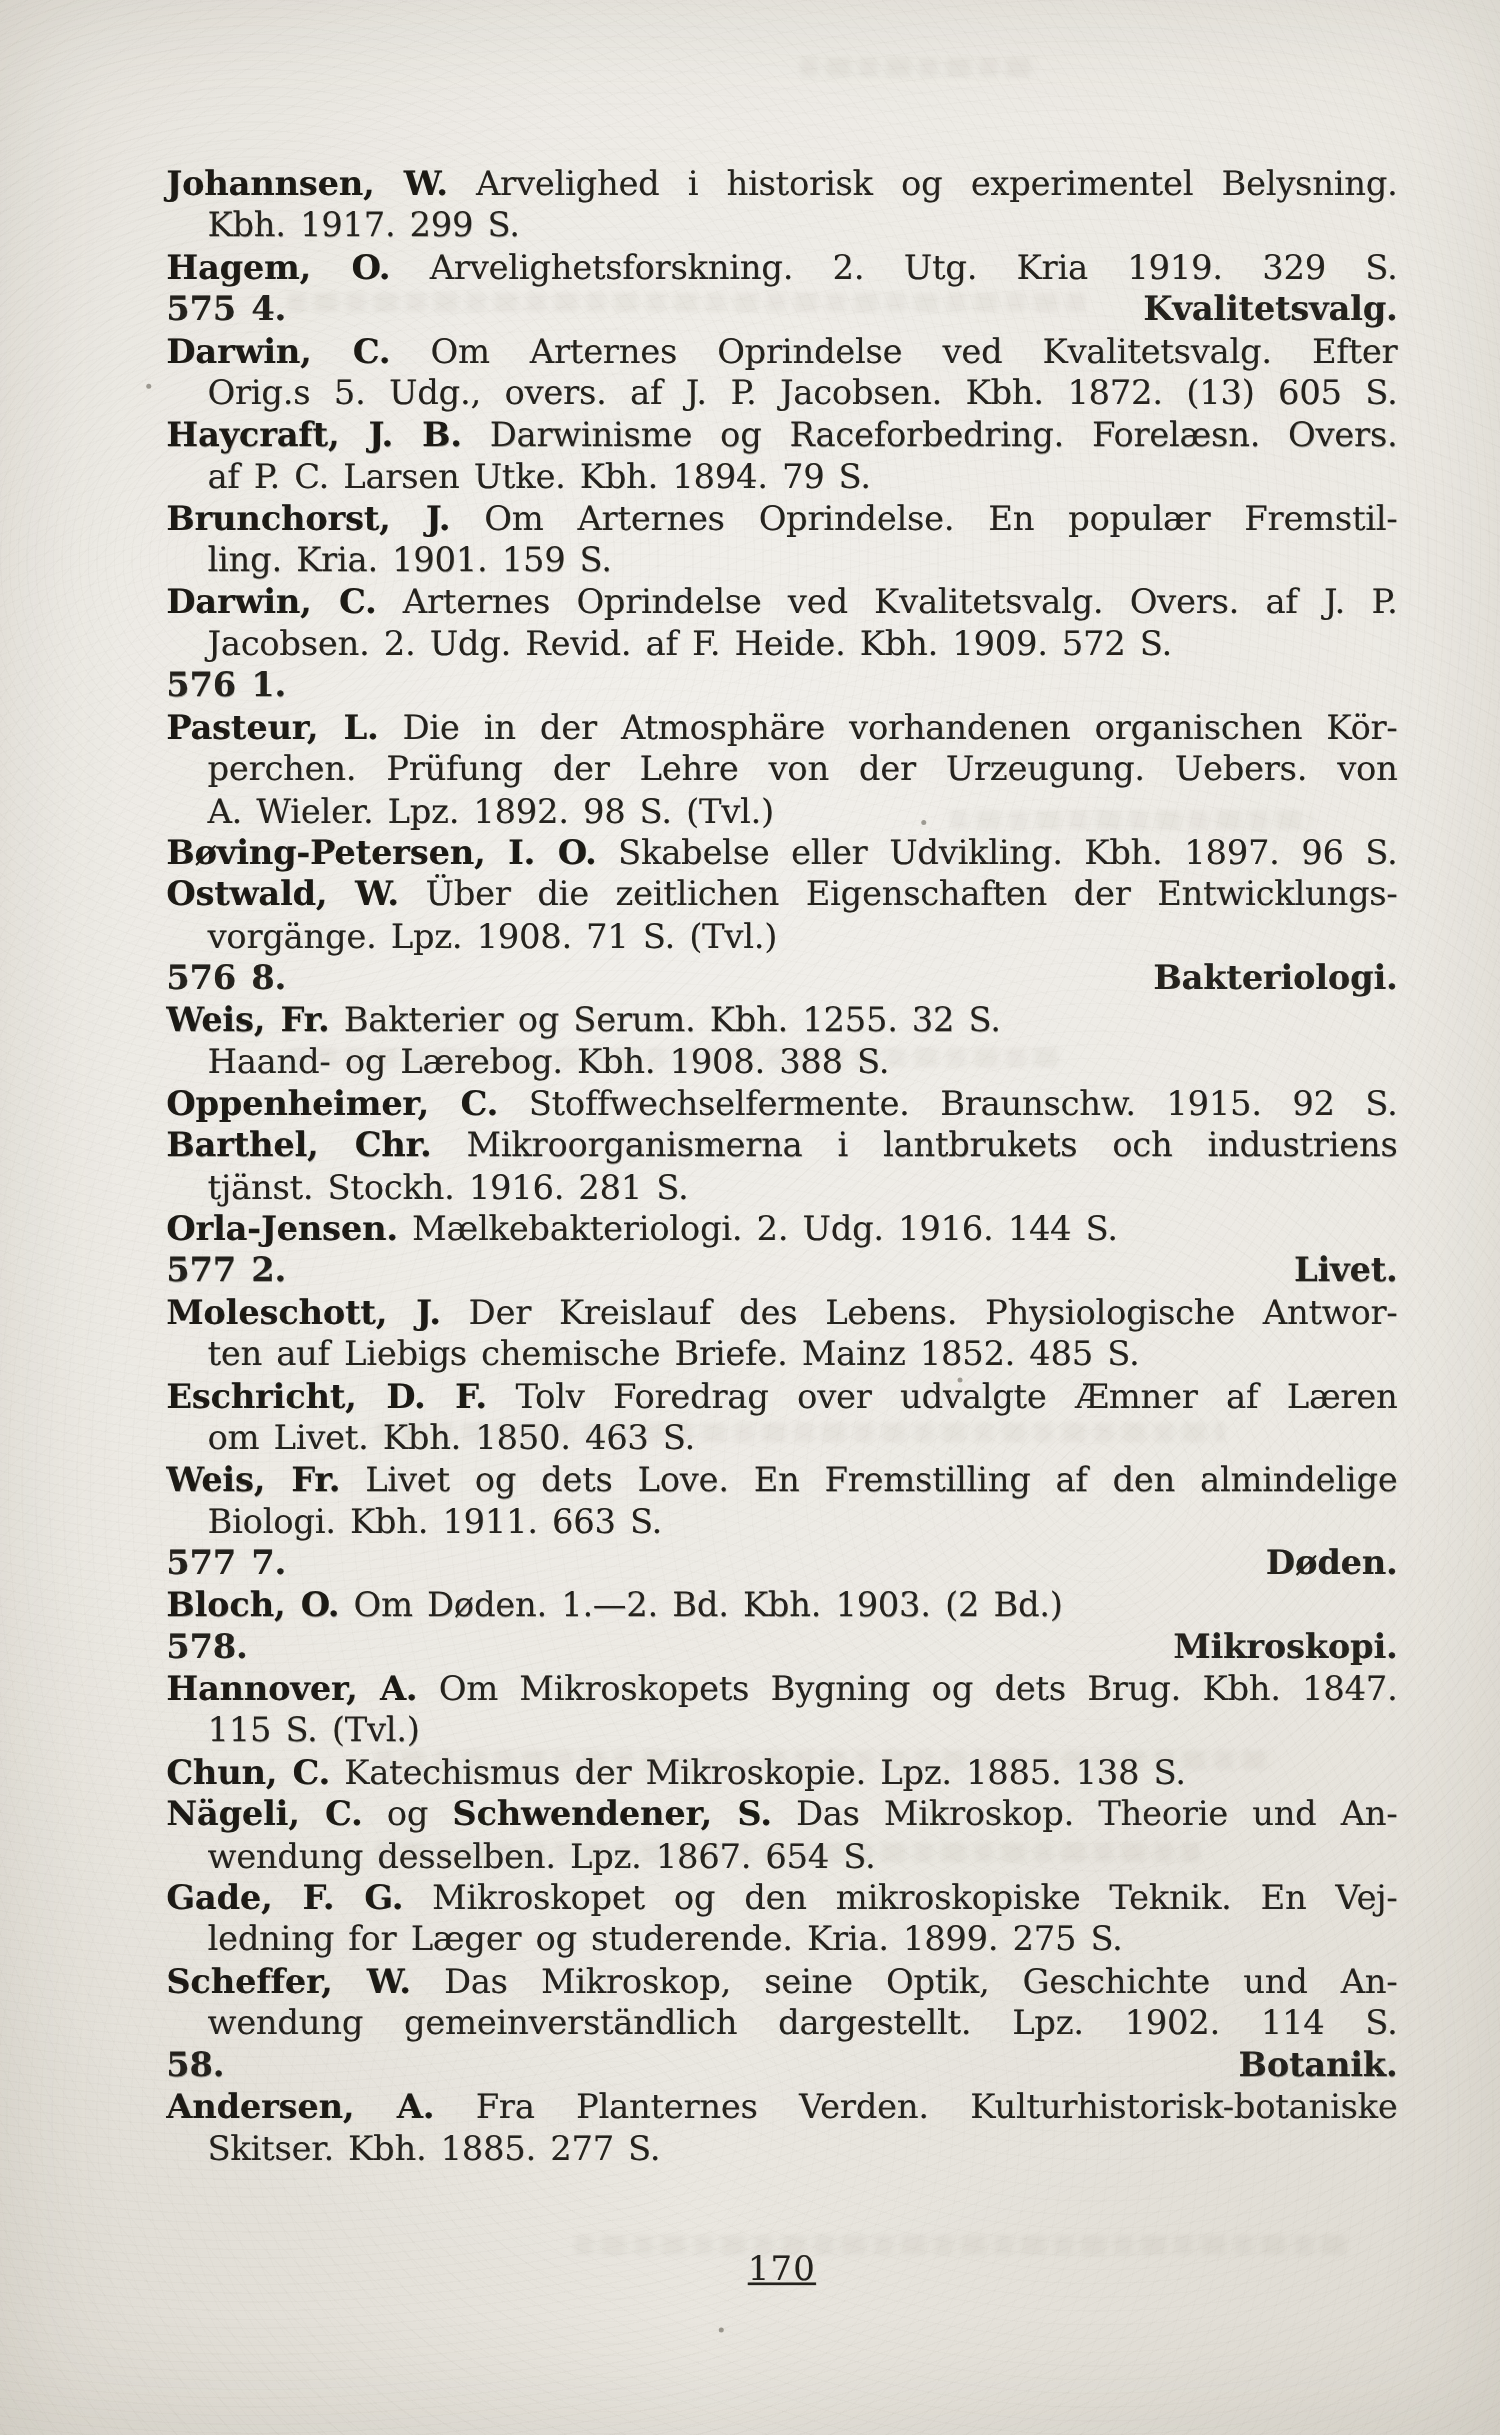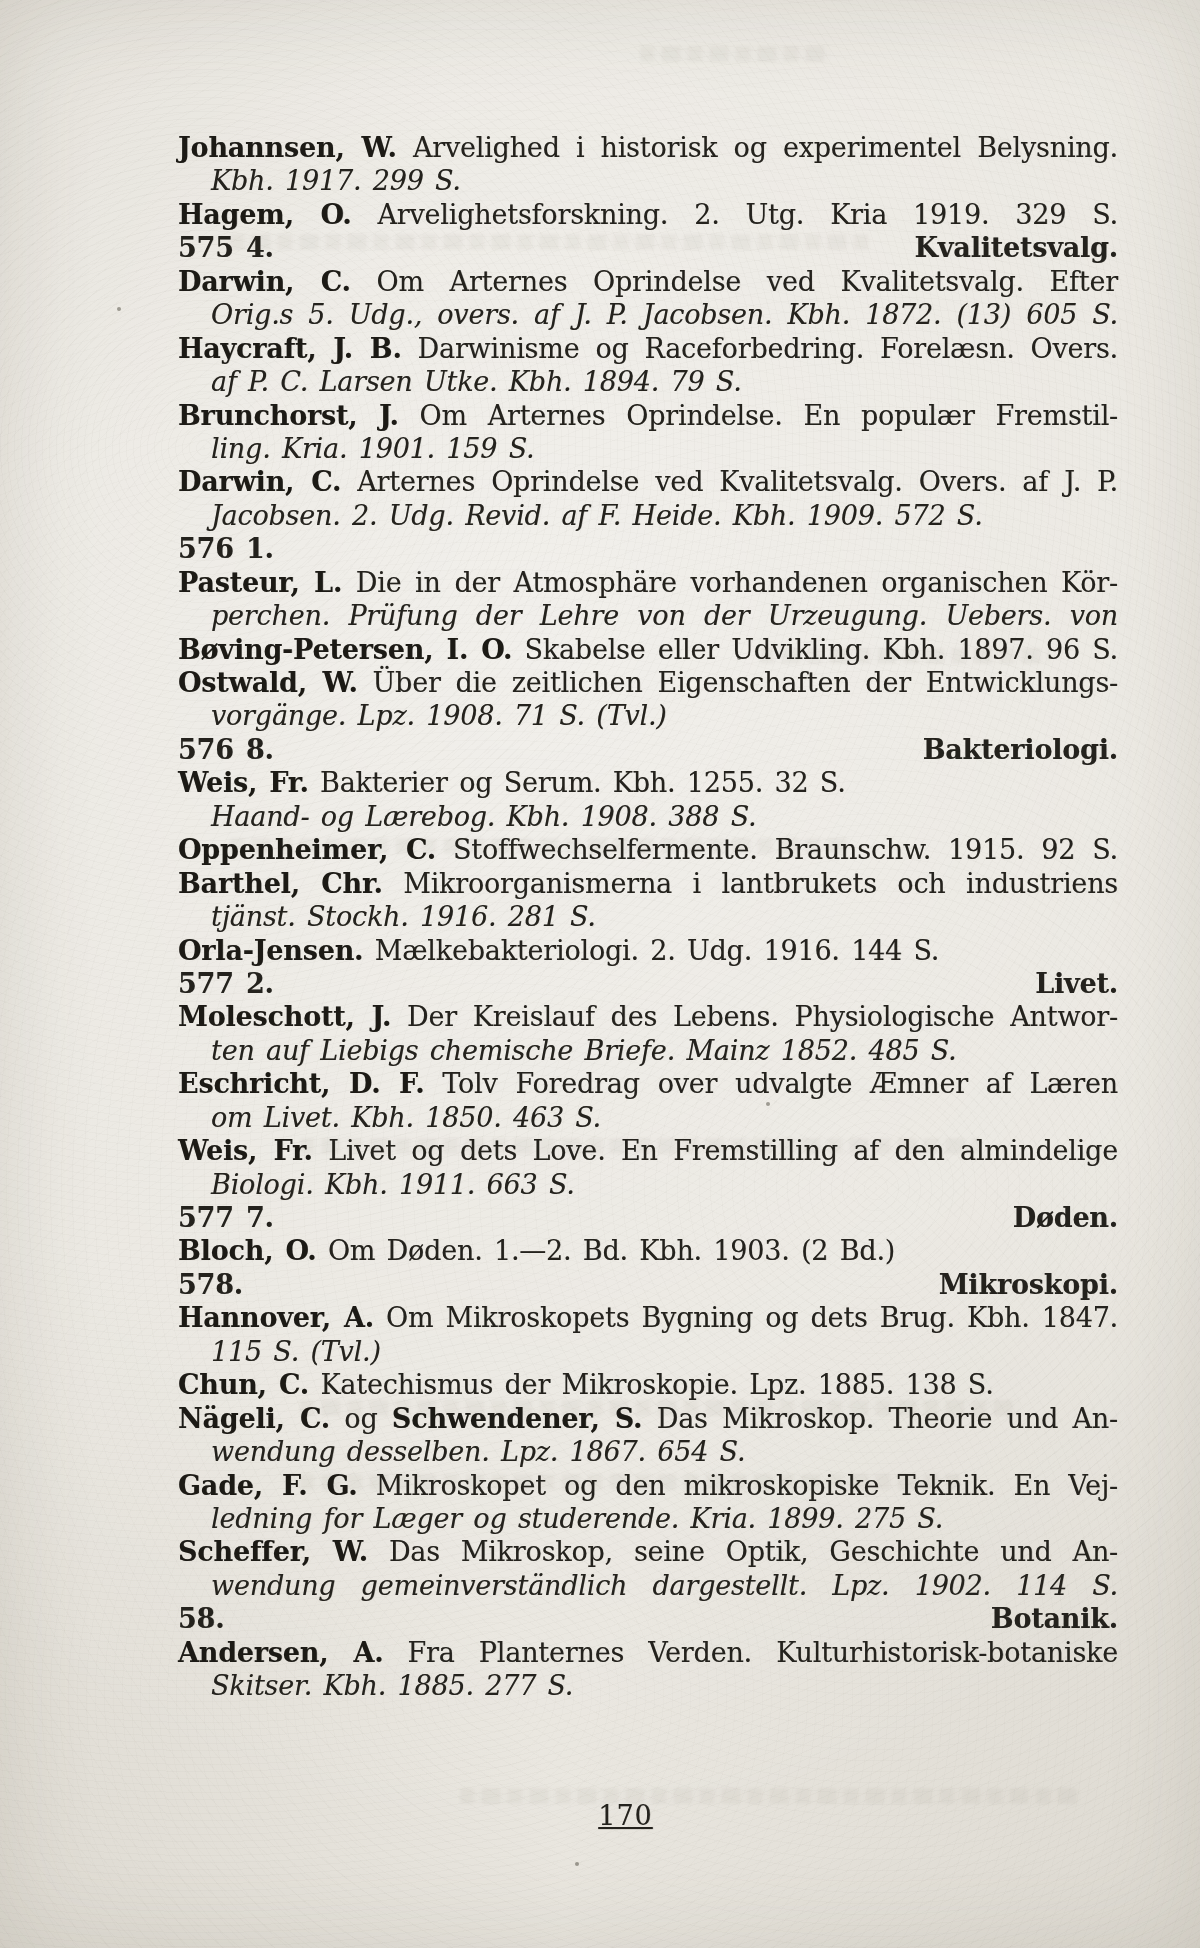--- a/index.html
+++ b/index.html
@@ -22,23 +22,23 @@
     background-image:
       repeating-radial-gradient(circle at 17% 23%, rgba(90,85,70,0.028) 0 1px, transparent 1px 7px),
       repeating-radial-gradient(circle at 73% 61%, rgba(90,85,70,0.022) 0 1px, transparent 1px 11px),
       repeating-radial-gradient(circle at 41% 87%, rgba(90,85,70,0.02) 0 1px, transparent 1px 9px);
   }
   .text-block{
     position:absolute;left:133px;top:131px;width:985px;
     font-size:27px;letter-spacing:-0.2px;
     text-shadow:0.3px 0.3px 0.4px rgba(30,28,24,0.35);
   }
-  .line{height:33.45px;line-height:33.45px;word-spacing:3px;margin-left:45px;}
+  .line{height:33.45px;line-height:33.45px;word-spacing:3px;}
   .line.justify{text-align:justify;text-align-last:justify;}
-  .line.cont{padding-left:33px;font-style:italic;}
+  .line.cont{padding-left:33px;}
   .line.section{display:flex;justify-content:space-between;font-weight:bold;}
   .line b{font-weight:bold;color:#1c1a15;}
   .page-number{
     position:absolute;top:1800px;left:133px;width:985px;
     text-align:center;font-size:27px;letter-spacing:1px;
     text-shadow:0.3px 0.3px 0.4px rgba(30,28,24,0.35);
     text-decoration:underline;
   }
   .ghost{
     position:absolute;height:16px;pointer-events:none;
@@ -83,20 +83,21 @@
       <div class="line cont"><span>af P. C. Larsen Utke. Kbh. 1894. 79 S.</span></div>
       <div class="line justify"><b>Brunchorst, J.</b> <span>Om Arternes Oprindelse. En populær Fremstil-</span></div>
       <div class="line cont"><span>ling. Kria. 1901. 159 S.</span></div>
       <div class="line justify"><b>Darwin, C.</b> <span>Arternes Oprindelse ved Kvalitetsvalg. Overs. af J. P.</span></div>
       <div class="line cont"><span>Jacobsen. 2. Udg. Revid. af F. Heide. Kbh. 1909. 572 S.</span></div>
       <div class="line section">
         <span>576 1.</span>
       </div>
       <div class="line justify"><b>Pasteur, L.</b> <span>Die in der Atmosphäre vorhandenen organischen Kör-</span></div>
       <div class="line cont justify"><span>perchen. Prüfung der Lehre von der Urzeugung. Uebers. von</span></div>
+      <div class="line cont"><span>A. Wieler. Lpz. 1892. 98 S. (Tvl.)</span></div>
       <div class="line justify"><b>Bøving-Petersen, I. O.</b> <span>Skabelse eller Udvikling. Kbh. 1897. 96 S.</span></div>
       <div class="line justify"><b>Ostwald, W.</b> <span>Über die zeitlichen Eigenschaften der Entwicklungs-</span></div>
       <div class="line cont"><span>vorgänge. Lpz. 1908. 71 S. (Tvl.)</span></div>
       <div class="line section">
         <span>576 8.</span>
         <span>Bakteriologi.</span>
       </div>
       <div class="line"><b>Weis, Fr.</b> <span>Bakterier og Serum. Kbh. 1255. 32 S.</span></div>
       <div class="line cont"><span>Haand- og Lærebog. Kbh. 1908. 388 S.</span></div>
       <div class="line justify"><b>Oppenheimer, C.</b> <span>Stoffwechselfermente. Braunschw. 1915. 92 S.</span></div>

